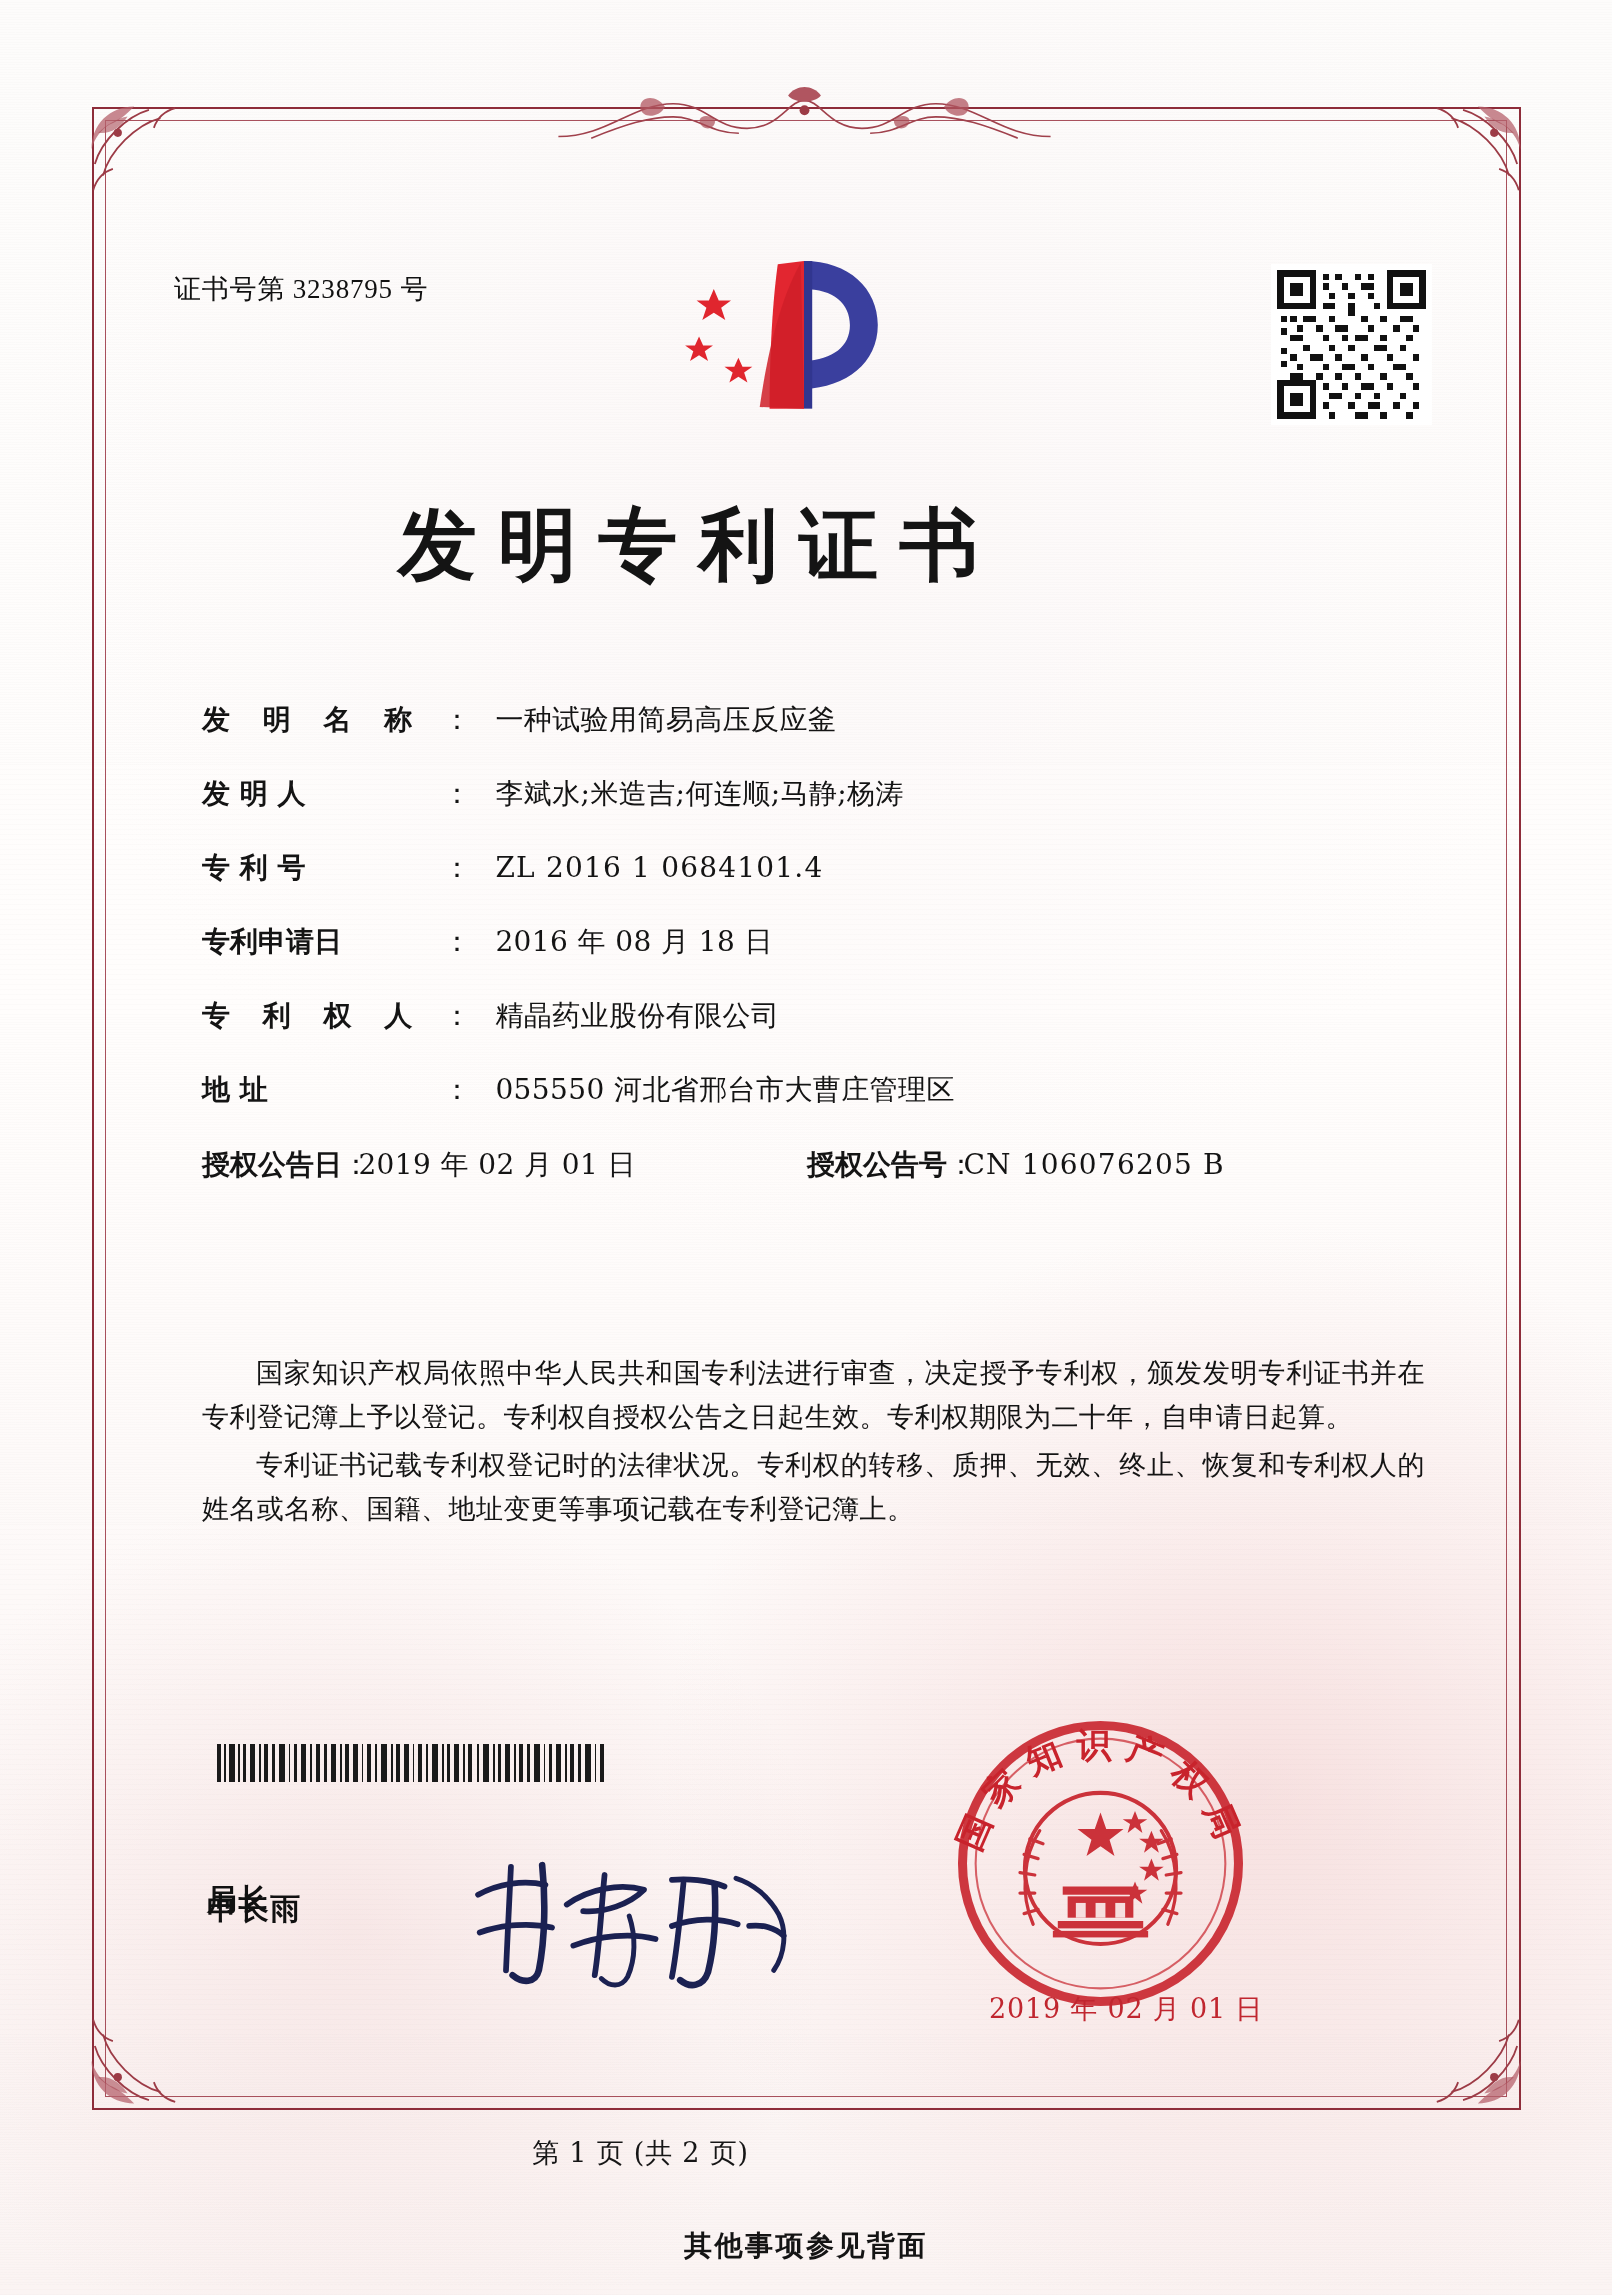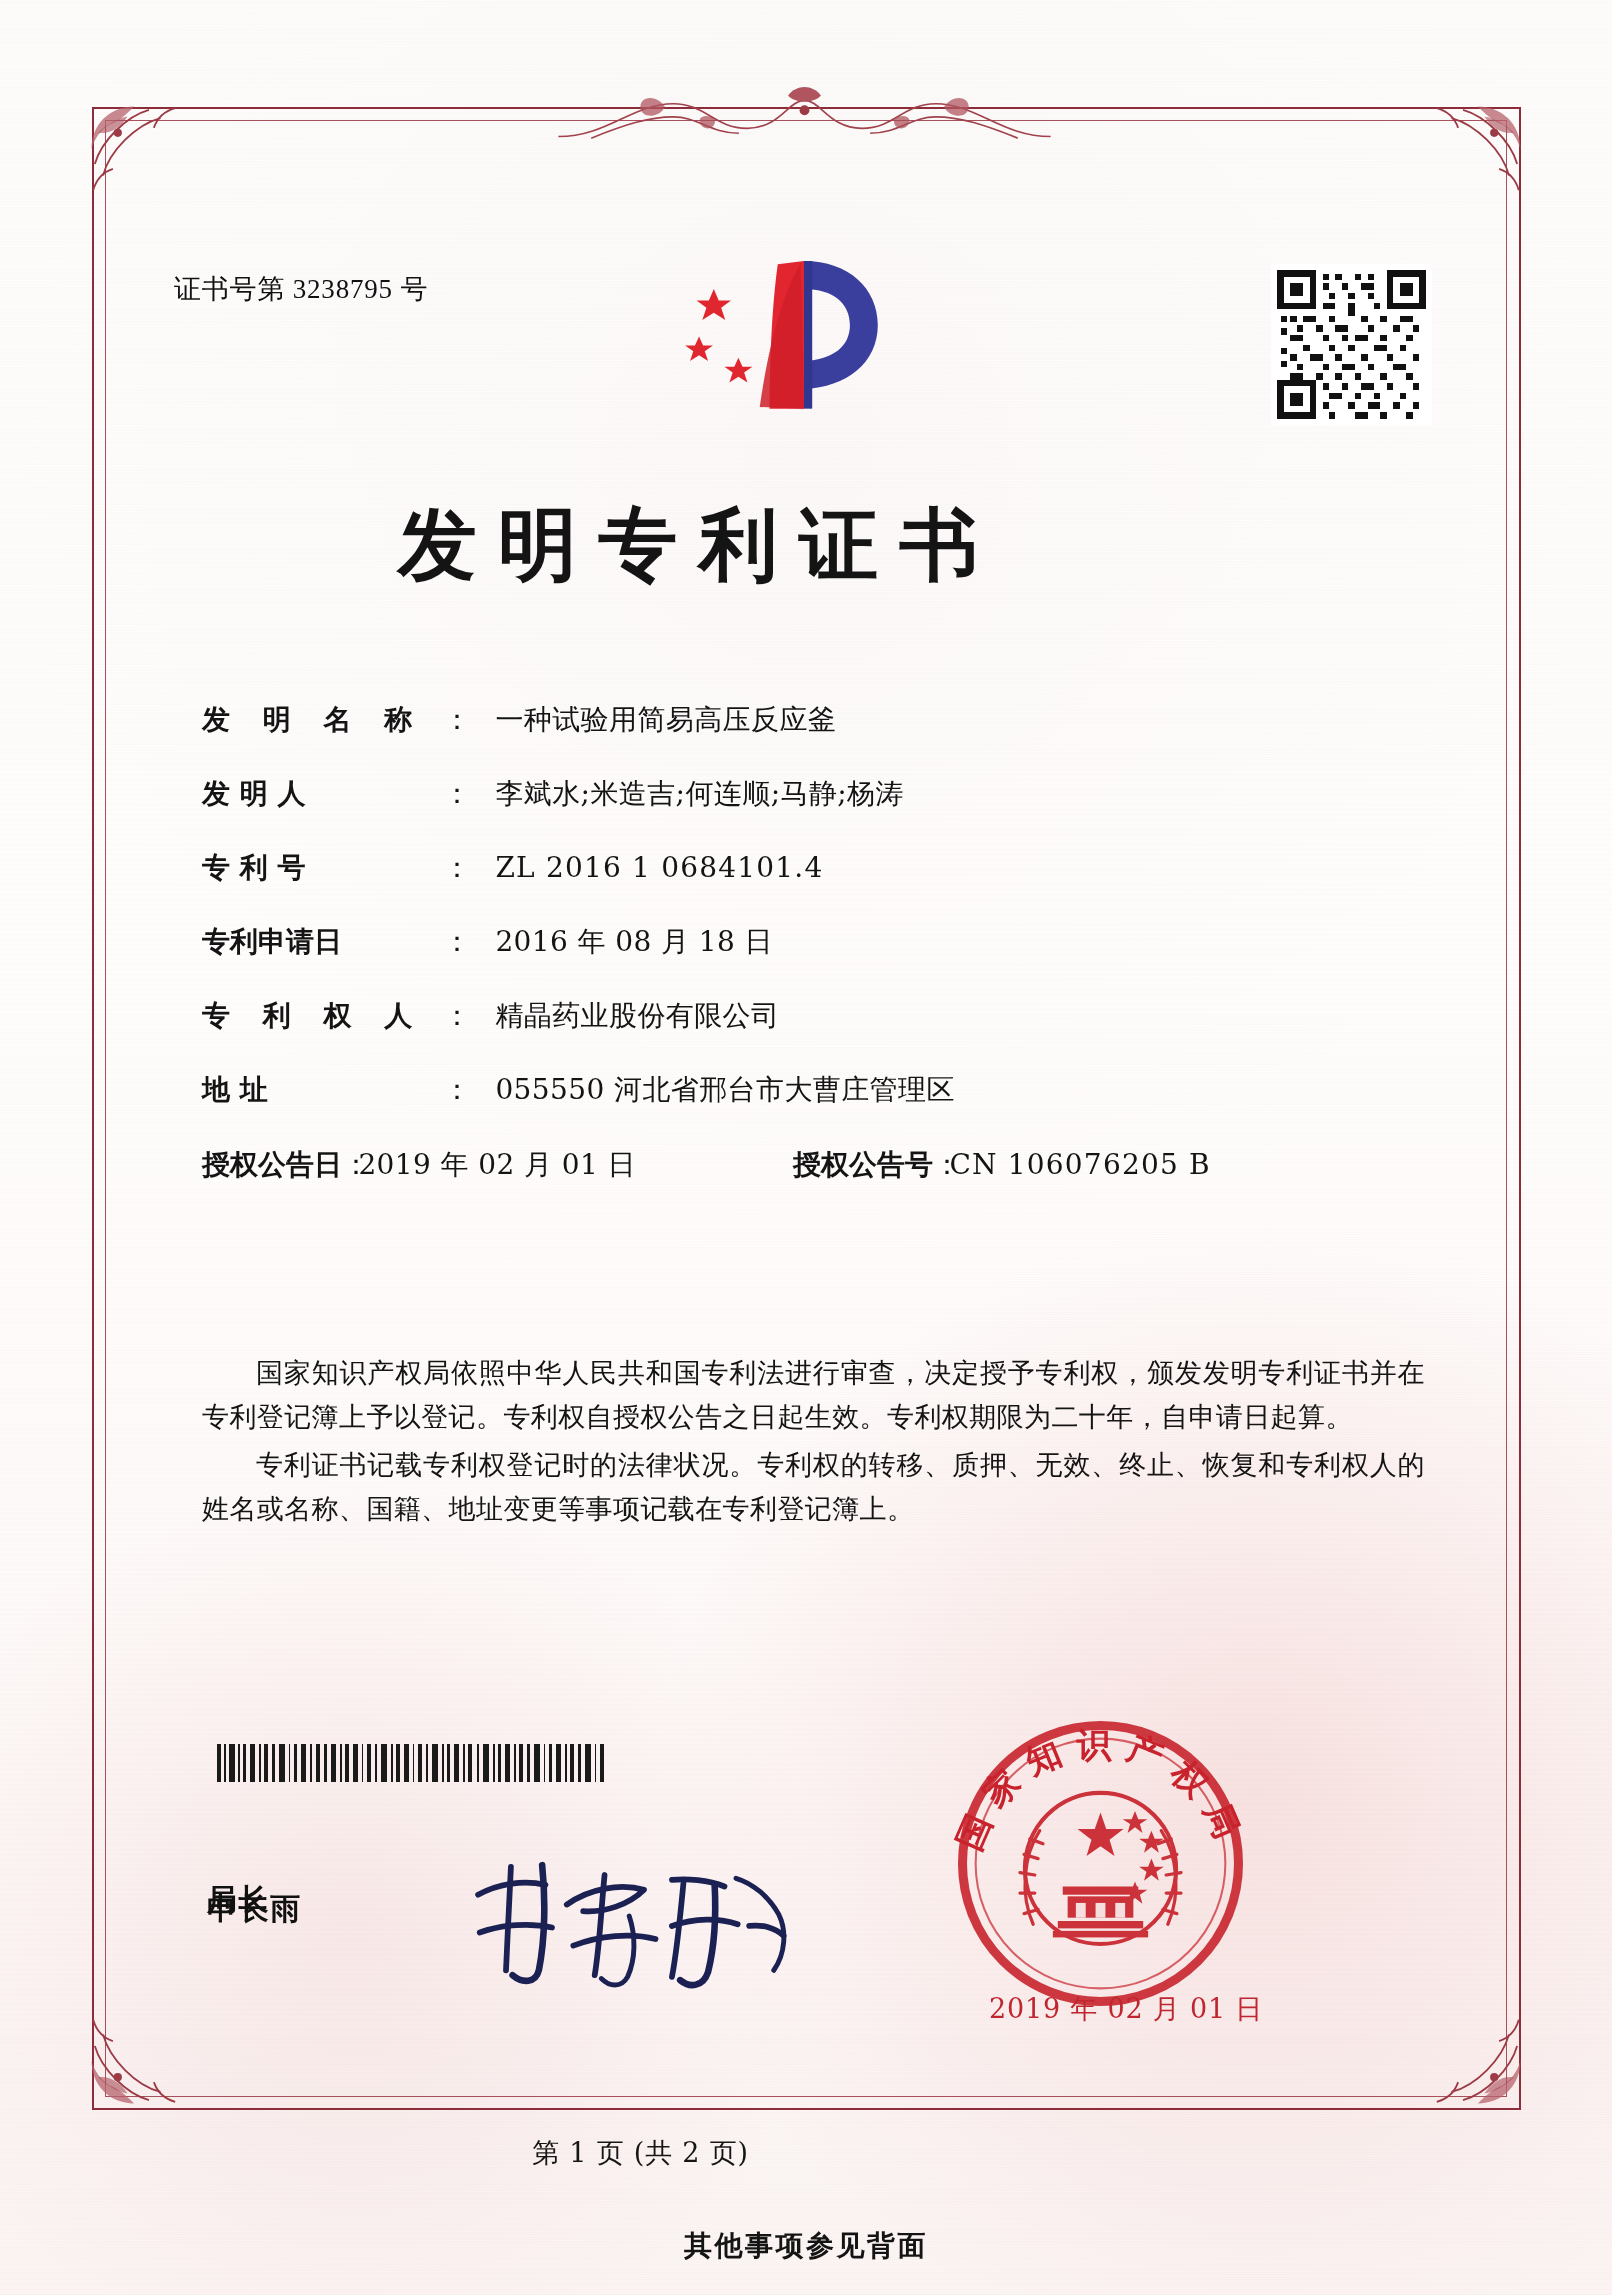--- a/index.html
+++ b/index.html
@@ -157,20 +157,21 @@
   }
   .f-value.mono-ish { letter-spacing: 1.2px; }
 
   
   .grant-row {
     display: flex;
     align-items: flex-start;
     font-size: 28px;
     color: #141414;
     margin-bottom: 28px;
+    gap: 14px;
   }
   .grant-left { width: 591px; flex: none; display: flex; align-items: baseline; }
   .grant-right { display: flex; align-items: baseline; }
   .grant-left .f-label, .grant-right .f-label { width: auto; }
 
   
   .paras {
     position: absolute;
     left: 202px;
     top: 1351px;

